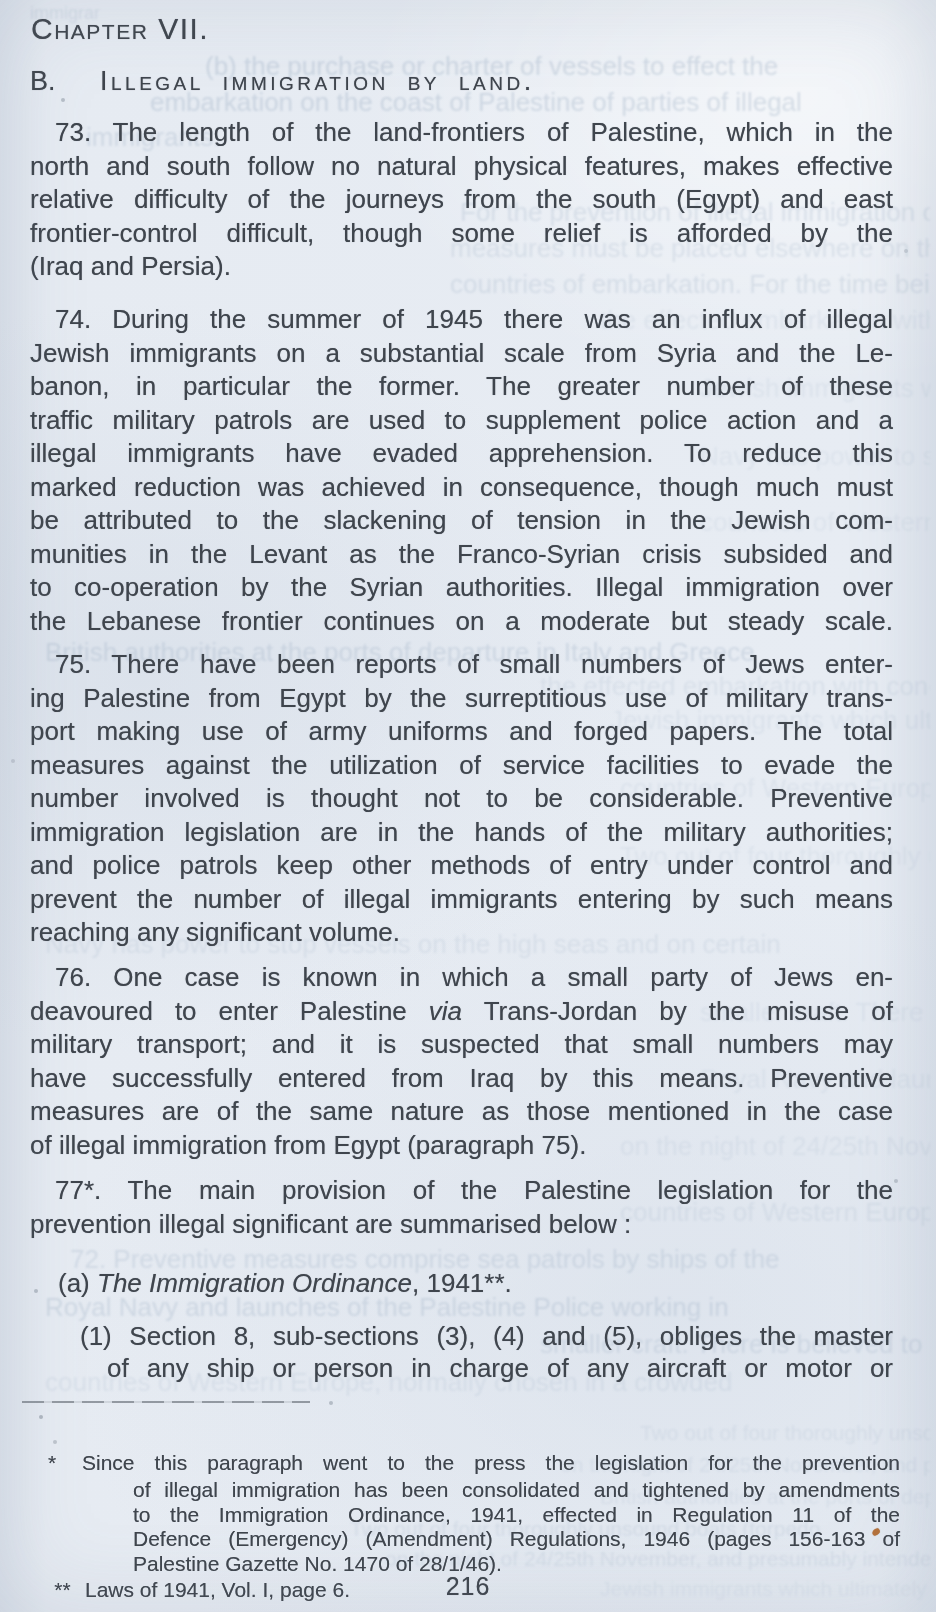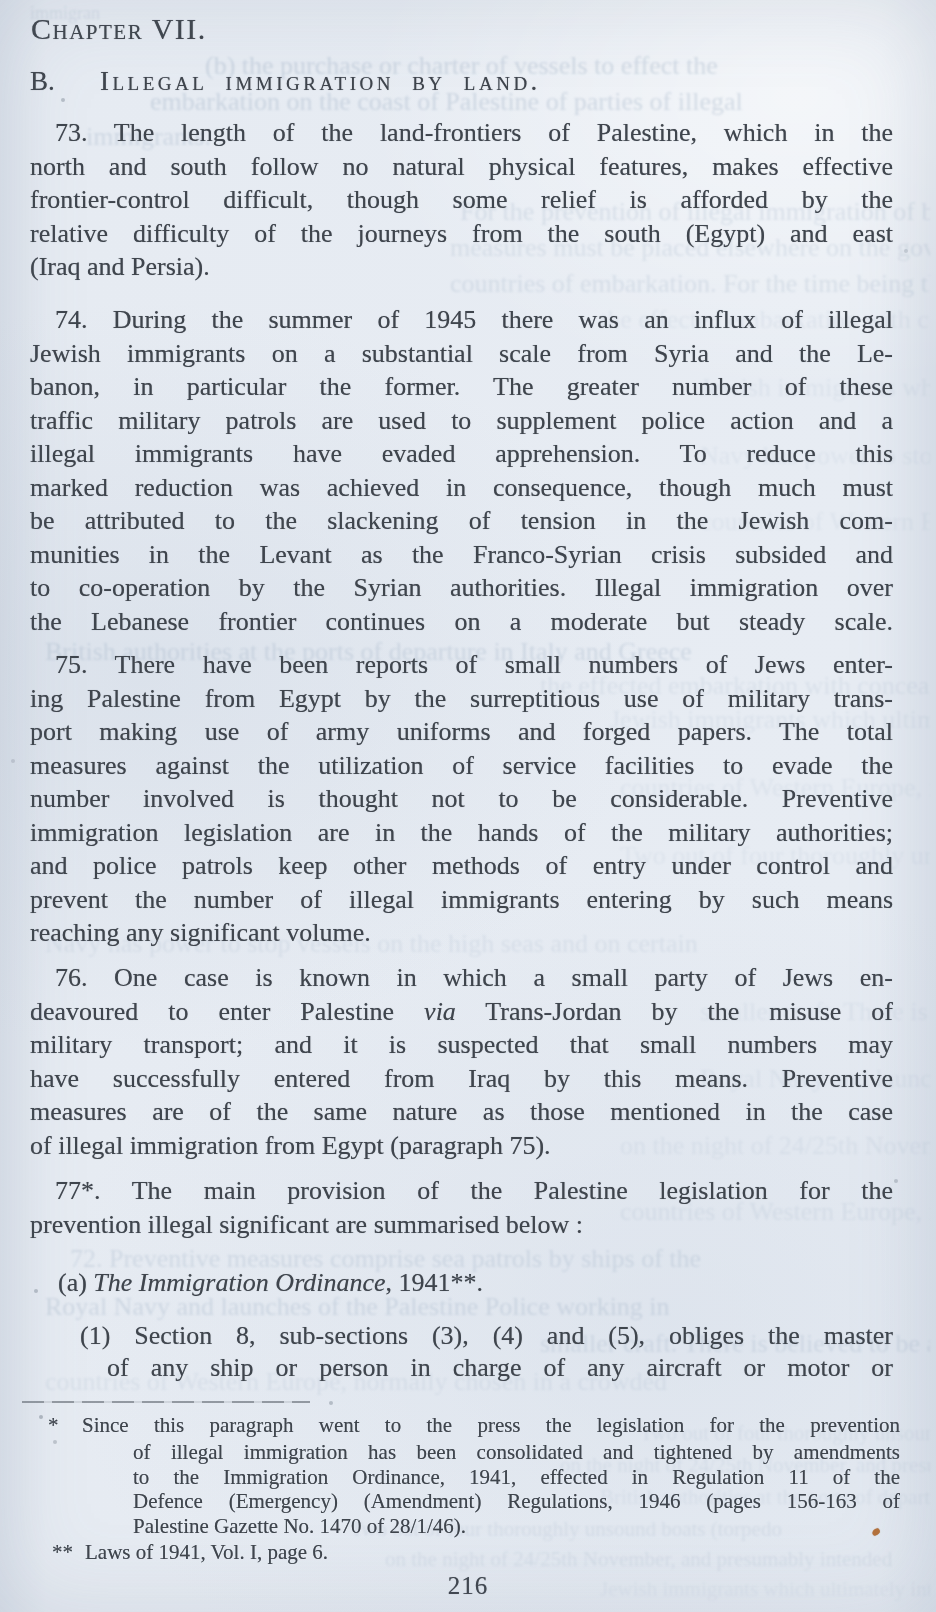--- a/index.html
+++ b/index.html
@@ -1,18 +1,18 @@
 <!DOCTYPE html>
 <html><head>
 <meta charset="utf-8">
 <style>
   html,body{margin:0;padding:0;background:#cfd6df;}
   .page{
     position:relative;width:936px;height:1612px;overflow:hidden;
-    font-family:Liberation Serif, serif;
+    font-family:Liberation Sans, sans-serif;
     color:#3f454d;
     background:
       radial-gradient(ellipse 620px 420px at 85% 6%, rgba(255,255,255,0.55), transparent 70%),
       radial-gradient(ellipse 700px 520px at 15% 42%, rgba(206,215,227,0.45), transparent 72%),
       radial-gradient(ellipse 820px 600px at 72% 82%, rgba(213,221,232,0.5), transparent 75%),
       linear-gradient(90deg,#dde3ec 0,#e6ebf2 5%,#e7ecf3 94%,#dfe5ee 100%);
   }
   .page::after{content:'';position:absolute;inset:0;box-shadow:inset 0 0 90px rgba(118,133,154,0.18);pointer-events:none;}
   .tb{position:absolute;left:30px;width:863px;font-size:26px;line-height:33.5px;
       text-shadow:0 0 0.7px rgba(58,64,73,0.55);}
@@ -21,21 +21,21 @@
   .indent .line:first-child{text-indent:25px;}
   .it{font-style:italic;margin-top:43px;}
   .chapter{position:absolute;left:31px;top:12px;font-variant:small-caps;font-size:30px;letter-spacing:1.5px;text-shadow:0 0 0.8px rgba(58,64,73,0.6);}
   .secrow{position:absolute;left:30px;top:66px;font-size:27px;text-shadow:0 0 0.8px rgba(58,64,73,0.6);}
   .seclabel{display:inline-block;width:70px;}
   .sechead{font-variant:small-caps;letter-spacing:3.5px;word-spacing:8px;}
   .subhead{position:absolute;left:58px;top:1268px;font-size:26px;text-shadow:0 0 0.7px rgba(58,64,73,0.5);}
   .jline{position:absolute;font-size:26px;line-height:32px;text-align:justify;text-align-last:justify;white-space:nowrap;text-shadow:0 0 0.7px rgba(58,64,73,0.5);}
   .fnrule{position:absolute;left:22px;top:1401px;width:288px;height:2px;opacity:0.65;
     background:repeating-linear-gradient(90deg,#666d76 0,#666d76 22px,rgba(102,109,118,0.25) 22px,rgba(102,109,118,0.25) 30px);}
-  .fn{font-size:21px;line-height:24.5px;text-shadow:0 0 0.5px rgba(58,64,73,0.5);}
+  .fn{font-size:21px;line-height:24.5px;text-shadow:0 0 0.5px rgba(58,64,73,0.5);margin-top:38px;}
   .fnA{position:absolute;left:48px;top:1413px;width:852px;text-align:justify;text-align-last:justify;white-space:nowrap;}
   .fnmark{display:inline-block;width:34px;}
   .fnB{position:absolute;left:133px;top:1440px;width:767px;}
   .fnB .line{height:24.5px;}
   .fn2{position:absolute;left:40px;top:1540px;white-space:nowrap;text-align:center;}
   .fnmark2{display:inline-block;width:45px;}
   .pageno{position:absolute;left:0;top:1572px;width:936px;text-align:center;font-size:25px;letter-spacing:1px;text-shadow:0 0 0.7px rgba(58,64,73,0.5);}
   .ghost{position:absolute;overflow:hidden;white-space:nowrap;color:#8ba0b8;filter:blur(1.1px);line-height:1.25;}
   .speckles{position:absolute;left:0;top:0;width:2px;height:2px;background:transparent;border-radius:50%;
     box-shadow:62px 99px 0 1px rgba(95,105,120,0.35), 40px 1416px 0 1px rgba(95,105,120,0.4),
@@ -86,22 +86,22 @@
 
   <div class="chapter">Chapter VII.</div>
 
   <div class="secrow">
     <span class="seclabel">B.</span><span class="sechead">Illegal immigration by land.</span>
   </div>
 
   <div class="tb indent" style="top:116px">
       <div class="line">73. The length of the land-frontiers of Palestine, which in the</div>
       <div class="line">north and south follow no natural physical features, makes effective</div>
+      <div class="line">relative difficulty of the journeys from the south (Egypt) and east</div>
       <div class="line">frontier-control difficult,  though some relief is afforded  by the</div>
-      <div class="line">relative difficulty of the journeys from the south (Egypt) and east</div>
       <div class="line flush">(Iraq and Persia).</div>
     </div>
 
   <div class="tb indent" style="top:303px">
       <div class="line">74. During the summer of 1945 there was an influx of illegal</div>
       <div class="line">Jewish immigrants on a substantial scale from Syria and the Le-</div>
       <div class="line">banon, in particular the former.  The greater number of these</div>
       <div class="line">traffic military patrols are used to supplement police action and a</div>
       <div class="line">illegal immigrants  have evaded apprehension.   To reduce  this</div>
       <div class="line">marked reduction was achieved in consequence, though much must</div>

